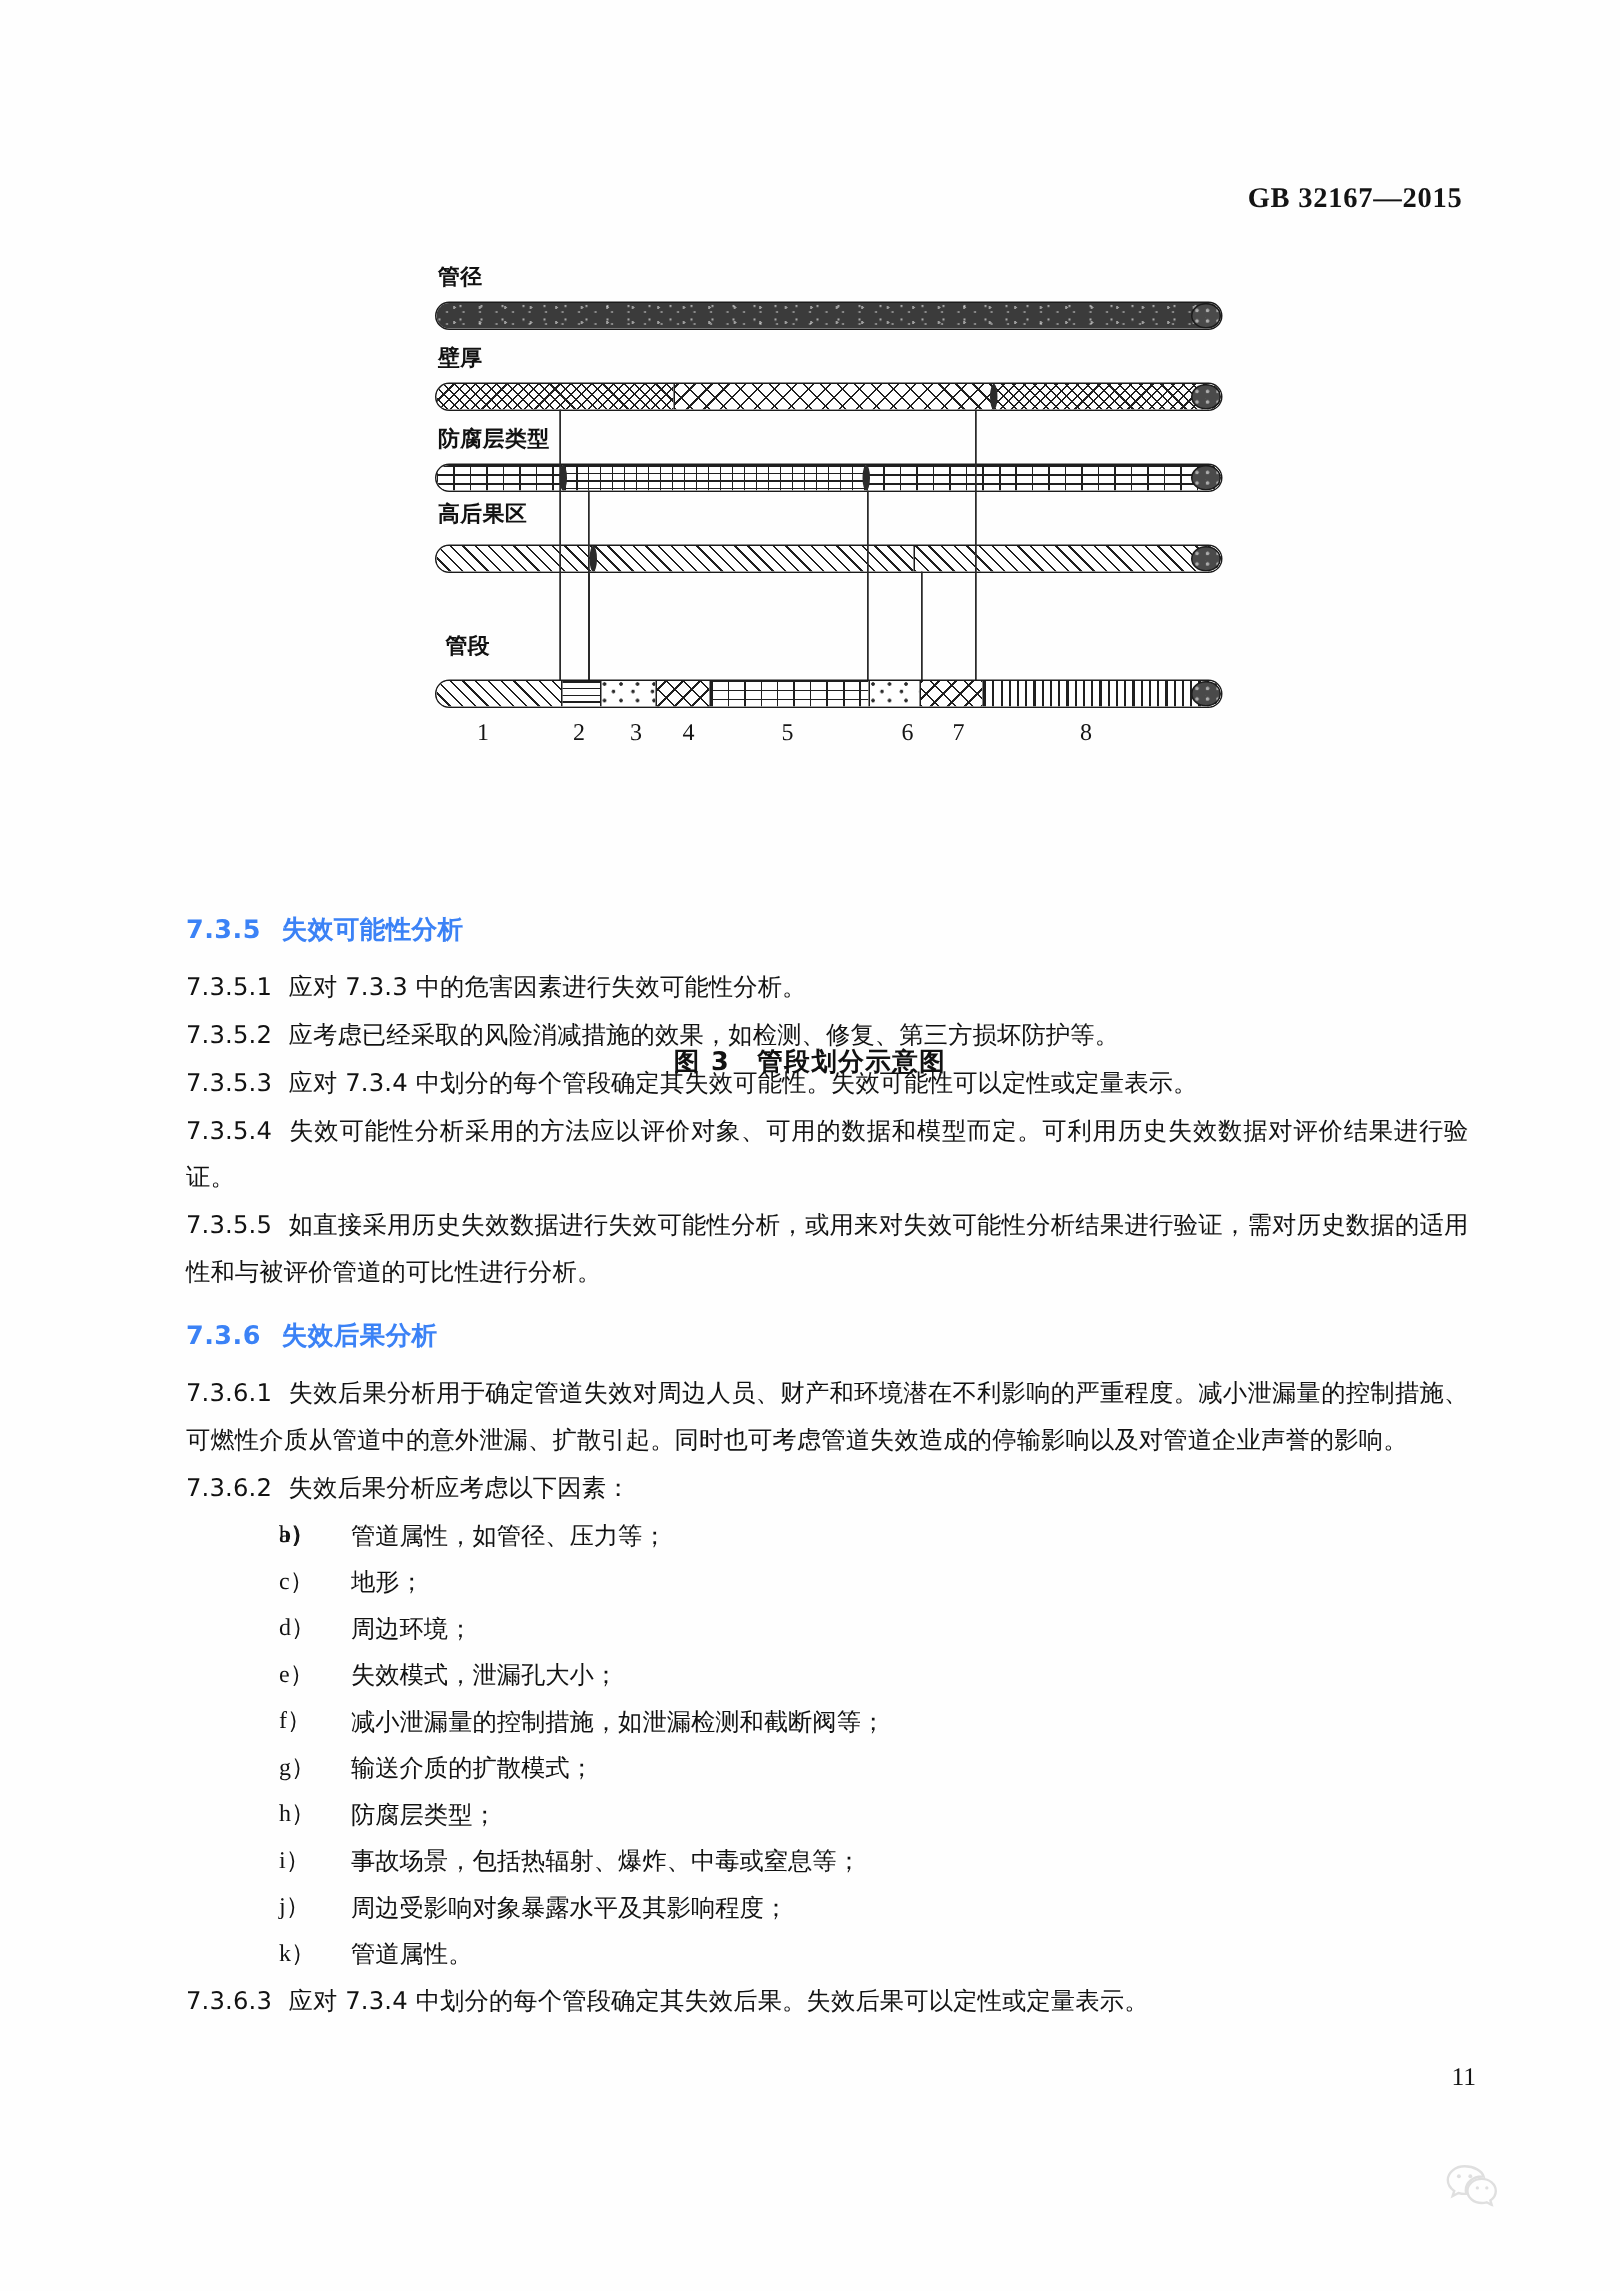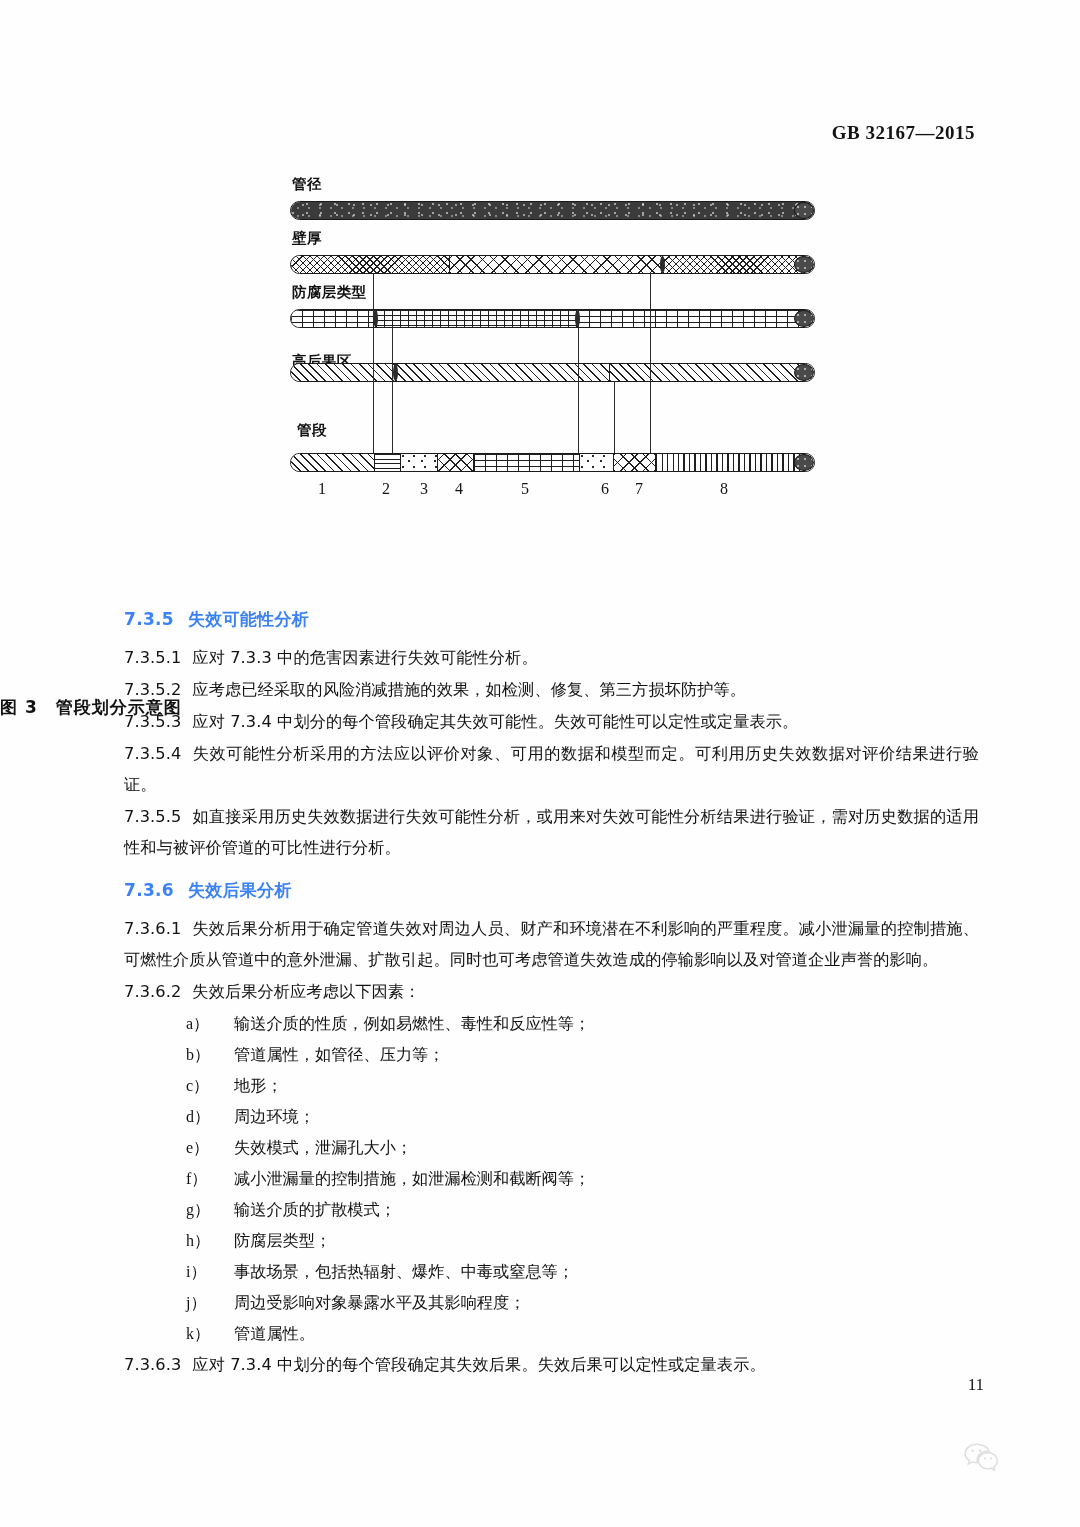--- a/index.html
+++ b/index.html
@@ -155,20 +155,21 @@
     font-family: "Liberation Serif", serif;
     font-size: 16px;
     color: #141414;
     transform: translateX(-50%);
   }
   .fig-caption {
     position: absolute;
     top: 531px;
     left: 0;
     width: 1080px;
+    text-align: center;
     font-family: "DejaVu Sans", "Liberation Sans", sans-serif;
     font-size: 17px;
     font-weight: bold;
     letter-spacing: 1px;
     color: #111;
   }
 
   
   .body {
     position: absolute;
@@ -267,21 +268,21 @@
       <div class="fig-label" style="left:292px; top:118px;">防腐层类型</div>
       <div class="bar" style="left:290px; top:144px; width:525px;">
         <div class="seg fill-grid" style="left:0; width:84px;"></div>
         <div class="seg fill-grid-fine" style="left:84px; width:202px;"></div>
         <div class="seg fill-grid" style="left:286px; width:239px;"></div>
         <div class="divider-mark" style="left:82px;"></div>
         <div class="divider-mark" style="left:284px;"></div>
         <div class="bar-cap"></div>
       </div>
 
-      <div class="fig-label" style="left:292px; top:187px;">高后果区</div>
+      <div class="fig-label" style="left:292px; top:168px;">高后果区</div>
       <div class="bar" style="left:290px; top:198px; width:525px;">
         <div class="seg fill-hatch" style="left:0; width:104px;"></div>
         <div class="seg fill-hatch" style="left:104px; width:214px;"></div>
         <div class="seg fill-hatch" style="left:318px; width:207px;"></div>
         <div class="divider-mark" style="left:102px;"></div>
         <div class="bar-cap"></div>
       </div>
 
       <div class="vline" style="left:373px; top:109px; height:187px;"></div>
       <div class="vline" style="left:650px; top:109px; height:187px;"></div>
@@ -366,21 +367,21 @@
 
     <p class="para">
       <span class="num">7.3.6.1</span><span>失效后果分析用于确定管道失效对周边人员、财产和环境潜在不利影响的严重程度。减小泄漏量的控制措施、可燃性介质从管道中的意外泄漏、扩散引起。同时也可考虑管道失效造成的停输影响以及对管道企业声誉的影响。</span>
     </p>
     <p class="para">
       <span class="num">7.3.6.2</span><span>失效后果分析应考虑以下因素：</span>
     </p>
 
     <ul class="items">
       <li class="item">
-        <span class="marker">a）</span><span class="itext">输送介质的性质，例如易燃性、毒性和反应性等；</span>
+        <span class="marker">a）</span>
       </li>
       <li class="item">
         <span class="marker">b）</span><span class="itext">管道属性，如管径、压力等；</span>
       </li>
       <li class="item">
         <span class="marker">c）</span><span class="itext">地形；</span>
       </li>
       <li class="item">
         <span class="marker">d）</span><span class="itext">周边环境；</span>
       </li>

